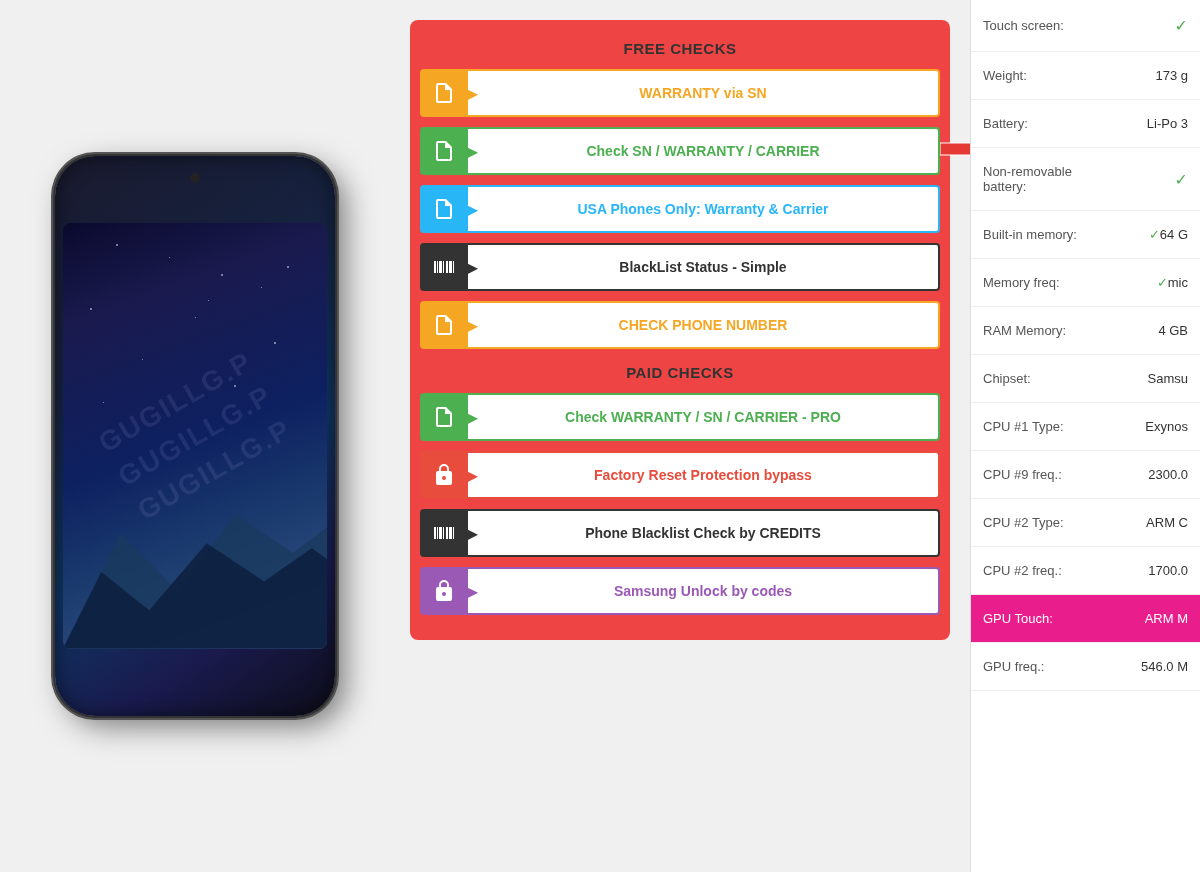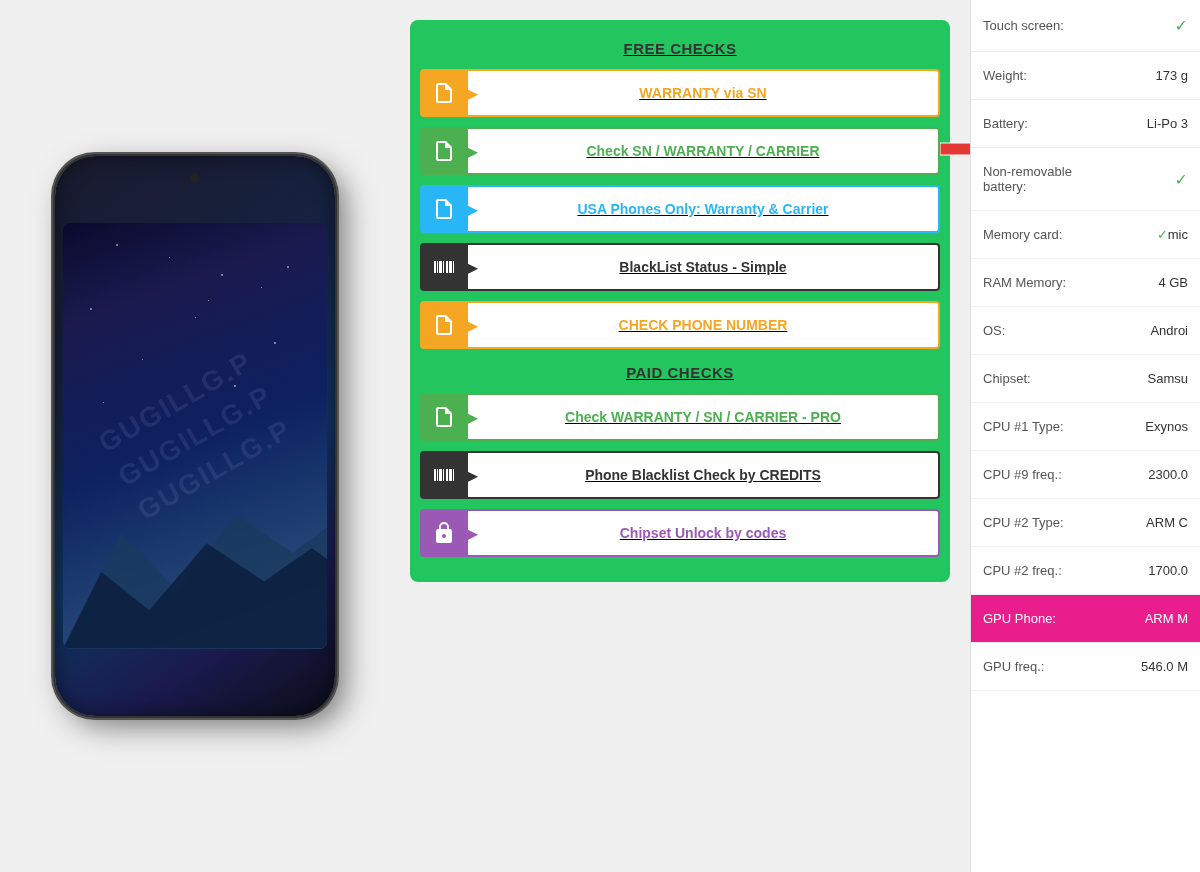--- a/index.html
+++ b/index.html
@@ -266,25 +266,24 @@
       overflow: hidden;
       text-overflow: ellipsis;
     }
 
     .check-icon {
       color: #4caf50;
       font-size: 16px;
     }
 
     .checks-container {
-      background: #22c55e;
+      background: #ef4444;
       border-radius: 8px;
       padding: 5px 10px 15px;
       margin: 0 5px;
-      text-decoration: underline;
     }
 
     
     .wm-line {
       display: block;
     }
   </style>
 </head>
 <body>
 
@@ -388,38 +387,46 @@
       <div class="check-btn btn-warranty-pro">
         <div class="icon-box">
           <svg class="icon-svg" viewBox="0 0 24 24">
               <path d="M14,2H6A2,2 0 0,0 4,4V20A2,2 0 0,0 6,22H18A2,2 0 0,0 20,20V8L14,2M18,20H6V4H13V9H18V20Z"></path>
             </svg>
         </div>
         <div class="btn-label">Check WARRANTY / SN / CARRIER - PRO</div>
       </div>
 
 
+      <div class="check-btn btn-frp">
+        <div class="icon-box">
+          <svg class="icon-svg" viewBox="0 0 24 24">
+              <path d="M18 8H17V6A5 5 0 0 0 7 6V8H6A2 2 0 0 0 4 10V20A2 2 0 0 0 6 22H18A2 2 0 0 0 20 20V10A2 2 0 0 0 18 8M12 17A2 2 0 1 1 14 15A2 2 0 0 1 12 17M15.1 8H8.9V6A3.1 3.1 0 0 1 15.1 6Z"></path>
+            </svg>
+        </div>
+        <div class="btn-label">Factory Reset Protection bypass</div>
+      </div>
 
       <div class="check-btn btn-blacklist-credits">
         <div class="icon-box">
           <svg class="icon-svg" viewBox="0 0 24 24">
               <path d="M2,6H4V18H2V6M5,6H6V18H5V6M7,6H10V18H7V6M11,6H12V18H11V6M14,6H16V18H14V6M17,6H20V18H17V6M21,6H22V18H21V6Z"></path>
             </svg>
         </div>
         <div class="btn-label">Phone Blacklist Check by CREDITS</div>
       </div>
 
 
       <div class="check-btn btn-samsung-unlock">
         <div class="icon-box">
           <svg class="icon-svg" viewBox="0 0 24 24">
               <path d="M18 8H17V6A5 5 0 0 0 7 6V8H6A2 2 0 0 0 4 10V20A2 2 0 0 0 6 22H18A2 2 0 0 0 20 20V10A2 2 0 0 0 18 8M12 17A2 2 0 1 1 14 15A2 2 0 0 1 12 17M15.1 8H8.9V6A3.1 3.1 0 0 1 15.1 6Z"></path>
             </svg>
         </div>
-        <div class="btn-label">Chipset Unlock by codes</div>
+        <div class="btn-label">Samsung Unlock by codes</div>
       </div>
     </div>
   </div>
 
   <div class="specs-panel">
     <div class="spec-row">
       <span class="spec-label">Touch screen:</span>
       <span class="spec-value check-icon">✓</span>
     </div>
     <div class="spec-row">
@@ -428,53 +435,53 @@
     </div>
     <div class="spec-row">
       <span class="spec-label">Battery:</span>
       <span class="spec-value">Li-Po 3</span>
     </div>
     <div class="spec-row">
       <span class="spec-label">Non-removable battery:</span>
       <span class="spec-value check-icon">✓</span>
     </div>
     <div class="spec-row">
-      <span class="spec-label">Memory card:</span>
+      <span class="spec-label">Built-in memory:</span>
+      <span class="spec-value"><span style="color:#4caf50">✓</span>64 G</span>
+    </div>
+    <div class="spec-row">
+      <span class="spec-label">Memory freq:</span>
       <span class="spec-value"><span style="color:#4caf50">✓</span>mic</span>
     </div>
     <div class="spec-row">
       <span class="spec-label">RAM Memory:</span>
       <span class="spec-value">4 GB</span>
     </div>
     <div class="spec-row">
-      <span class="spec-label">OS:</span>
-      <span class="spec-value">Androi</span>
-    </div>
-    <div class="spec-row">
       <span class="spec-label">Chipset:</span>
       <span class="spec-value">Samsu</span>
     </div>
     <div class="spec-row">
       <span class="spec-label">CPU #1 Type:</span>
       <span class="spec-value">Exynos</span>
     </div>
     <div class="spec-row">
       <span class="spec-label">CPU #9 freq.:</span>
       <span class="spec-value">2300.0</span>
     </div>
     <div class="spec-row">
       <span class="spec-label">CPU #2 Type:</span>
       <span class="spec-value">ARM C</span>
     </div>
     <div class="spec-row">
       <span class="spec-label">CPU #2 freq.:</span>
       <span class="spec-value">1700.0</span>
     </div>
     <div class="spec-row highlighted">
-      <span class="spec-label">GPU Phone:</span>
+      <span class="spec-label">GPU Touch:</span>
       <span class="spec-value">ARM M</span>
     </div>
     <div class="spec-row">
       <span class="spec-label">GPU freq.:</span>
       <span class="spec-value">546.0 M</span>
     </div>
   </div>
 </div>
 
 </body></html>

